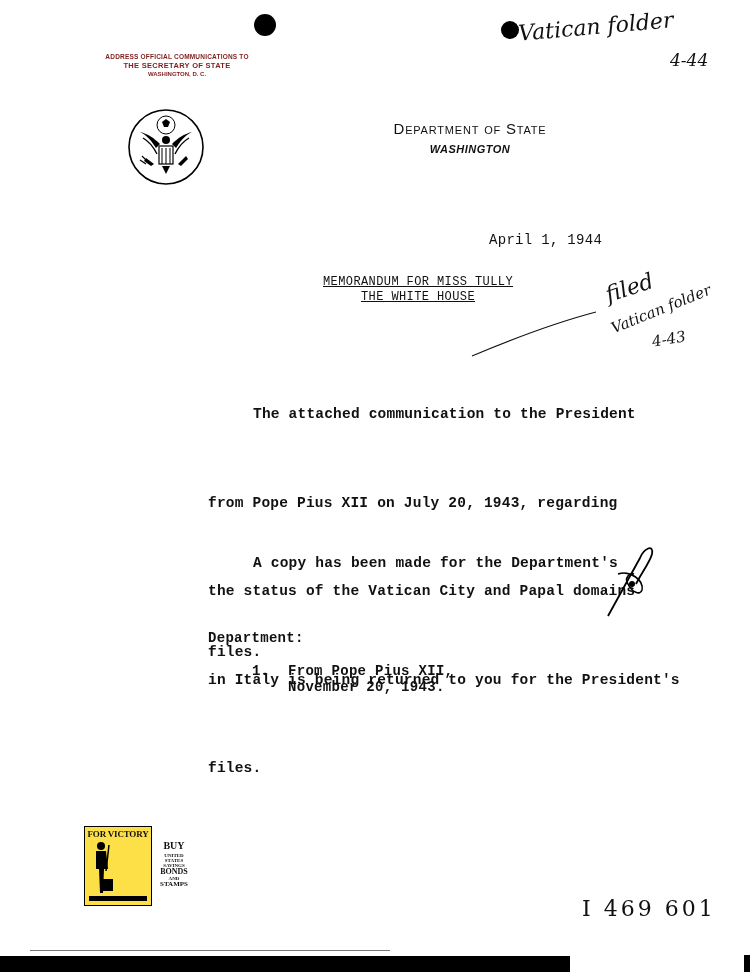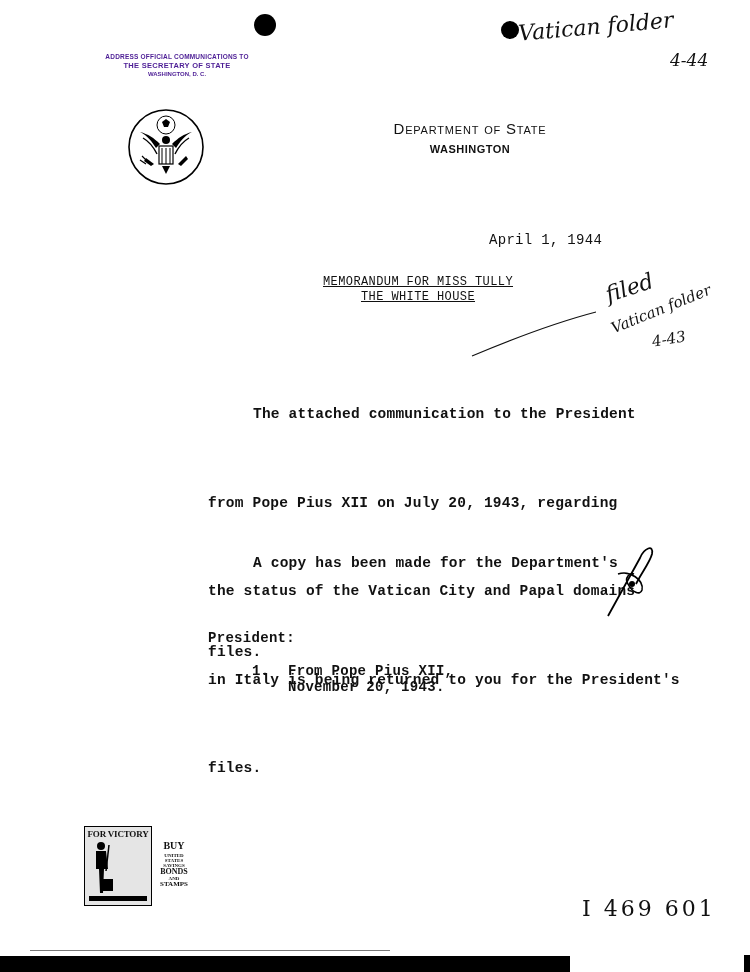--- a/index.html
+++ b/index.html
@@ -2,33 +2,33 @@
 <html><head>
   <meta charset="utf-8">
   <style>
     html, body { margin: 0; padding: 0; }
     body {
       width: 750px; height: 972px; background: #ffffff; position: relative; overflow: hidden;
       font-family: "Liberation Mono", "DejaVu Sans Mono", monospace; color: #111;
     }
     .abs { position: absolute; }
     .hole { width: 22px; height: 22px; border-radius: 50%; background: #000; }
-    .addr { font-family: "Liberation Sans", sans-serif; font-weight: bold; text-align: center; color: #4c1d95; }
+    .addr { font-family: "Liberation Sans", sans-serif; font-weight: bold; text-align: center; color: #7f1d1d; }
     .addr .l1 { font-size: 6.5px; letter-spacing: 0.2px; }
     .addr .l2 { font-size: 7.5px; letter-spacing: 0.3px; margin-top: 1px; }
     .addr .l3 { font-size: 6px; margin-top: 1px; }
     .dept { font-family: "Liberation Sans", sans-serif; text-align: center; }
     .dept .t { font-size: 15px; letter-spacing: 0.8px; font-variant: small-caps; }
-    .dept .s { font-size: 11px; font-weight: bold; letter-spacing: 0.5px; margin-top: 6px; }
+    .dept .s { font-size: 11px; font-weight: bold; letter-spacing: 0.5px; margin-top: 6px; font-style: italic; }
     .hand { font-family: "DejaVu Serif", serif; font-style: italic; color: #111; }
     .tw { font-size: 14.5px; font-weight: bold; letter-spacing: 0.3px; white-space: pre; }
     .memo { font-size: 12px; letter-spacing: 0.4px; text-align: center; line-height: 15px; }
     .memo span { text-decoration: underline; }
     .body-p { font-size: 14.5px; font-weight: bold; line-height: 29.5px; white-space: pre; letter-spacing: 0.2px; }
-    .stamp { border: 1.5px solid #000; background: #e5e5e5; }
+    .stamp { border: 1.5px solid #000; background: #fde047; }
     .bottom-bar { background: #000; }
   </style>
 </head>
 <body>
 
 <div class="abs hole" style="left:254px;top:14px;"></div>
 <div class="abs hole" style="left:501px;top:21px;width:18px;height:18px;"></div>
 
 <div class="abs addr" style="left:82px;top:53px;width:190px;">
   <div class="l1">ADDRESS OFFICIAL COMMUNICATIONS TO</div>
@@ -90,21 +90,21 @@
   <div style="padding-left:45px;">A copy has been made for the Department's</div>
   <div>files.</div>
 </div>
 
 <svg class="abs" style="left:604px;top:540px;" width="56" height="84">
   <path d="M4 76 L36 18 C40 8 50 4 48 14 C46 22 38 32 32 44" stroke="#000" stroke-width="1.8" fill="none"></path>
   <path d="M14 34 C26 30 40 40 38 50 C36 56 28 52 24 44 C20 38 26 32 30 34" stroke="#000" stroke-width="1.6" fill="none"></path>
   <circle cx="28" cy="44" r="3" fill="#000"></circle>
 </svg>
 
-<div class="abs tw" style="left:208px;top:630px;font-size:14px;">President:</div>
+<div class="abs tw" style="left:208px;top:630px;font-size:14px;">Department:</div>
 <div class="abs tw" style="left:252px;top:663px;font-size:14px;">1.</div>
 <div class="abs tw" style="left:288px;top:663px;font-size:14px;line-height:16px;">From Pope Pius XII,</div>
 <div class="abs tw" style="left:288px;top:679px;font-size:14px;line-height:16px;">November 20, 1943.</div>
 
 <div class="abs stamp" style="left:84px;top:826px;width:66px;height:78px;">
   <div style="font-family:'Liberation Serif',serif;font-weight:bold;font-size:9px;text-align:center;margin-top:2px;letter-spacing:-0.2px;">FOR VICTORY</div>
   <svg style="position:absolute;left:4px;top:14px;" width="28" height="56" viewBox="0 0 28 56">
     <circle cx="12" cy="5" r="4" fill="#000"></circle>
     <path d="M7 10 h10 l2 18 h-4 l-1 24 h-3 l-1 -24 h-3 z" fill="#000"></path>
     <line x1="20" y1="4" x2="17" y2="30" stroke="#000" stroke-width="1.5"></line>

